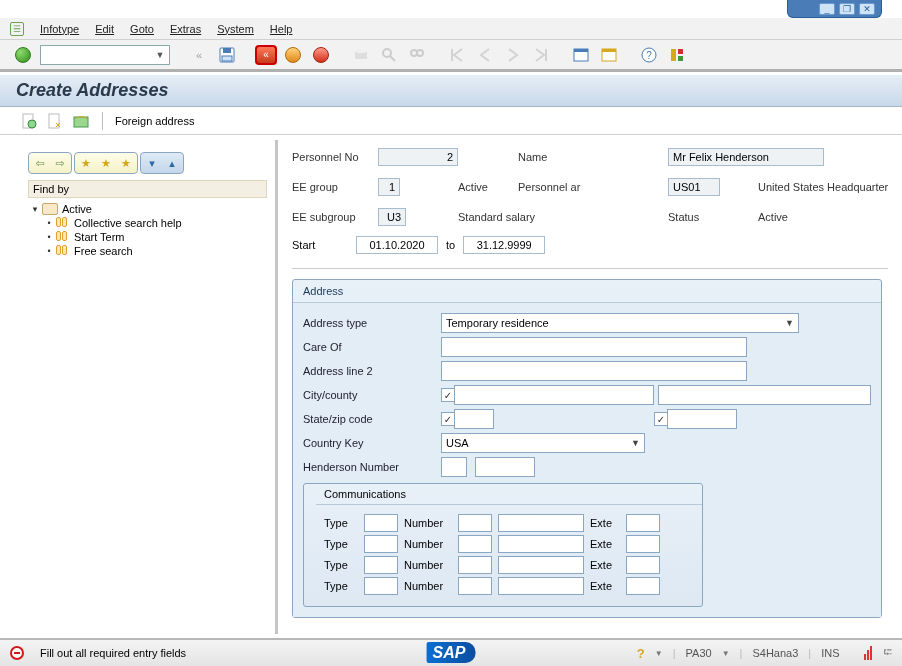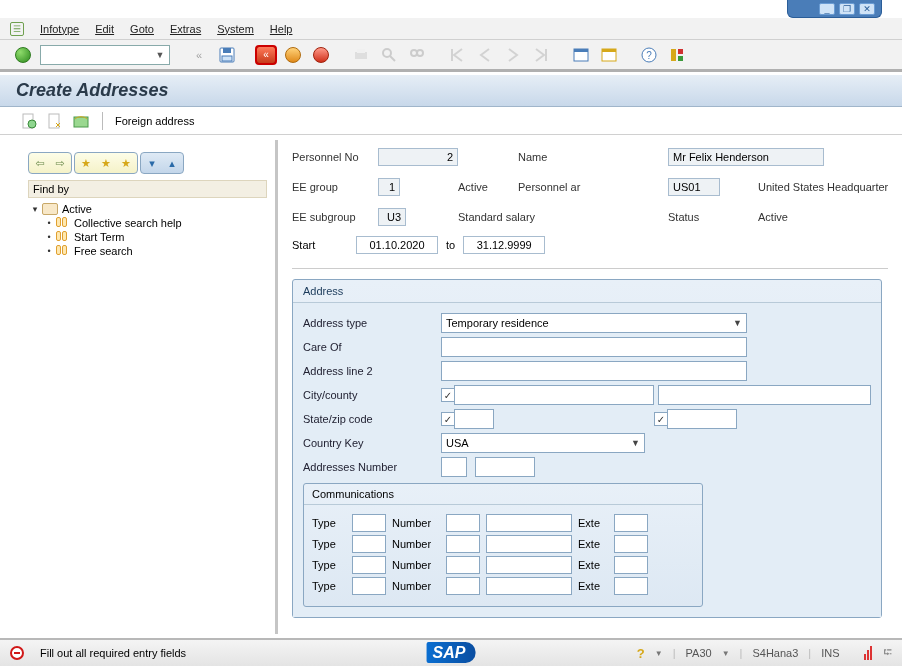--- a/index.html
+++ b/index.html
@@ -70,30 +70,30 @@
   .dates-row input { width:82px; height:18px; border:1px solid #a8bccf; background:#fff; font-size:11px; padding:0 4px; text-align:center;}
   .hr { border:none; border-top:1px solid #ccc; margin:6px 0 10px 0;}
 
   
   .panel { border:1px solid #8aa7c2; background:linear-gradient(#e8f0f8,#d8e4f0); border-radius:3px; padding:0; margin-right:6px;}
   .panel-title { padding:5px 10px; font-size:11px; color:#1a3a5a; border-bottom:1px solid #b8cad8;}
   .panel-body { padding:6px 10px 10px 10px; background:#e3edf6;}
   .form-row { display:flex; align-items:center; gap:8px; margin:4px 0;}
   .form-row .flabel { width:130px; color:#223; }
   .field, .select, .tinput { height:20px; border:1px solid #8aa7c2; background:#fff; font-size:11px; padding:0 4px;}
-  .select { width:306px; display:flex; align-items:center; justify-content:space-between; padding:0 4px; background:#fff;}
+  .select { width:358px; display:flex; align-items:center; justify-content:space-between; padding:0 4px; background:#fff;}
   .select .dd { font-size:9px; color:#444; }
   .req { background:#fff3b0; border:1px solid #d88; }
   .req-wrap { position:relative; }
   .req-wrap::before, .req-wrap::after { content:""; position:absolute; width:6px; height:6px; border:1px solid #c33; }
   .req-wrap::before { top:-2px; left:-2px; border-right:none; border-bottom:none; }
   .req-wrap::after  { bottom:-2px; right:-2px; border-left:none; border-top:none; }
   .chk { width:14px; height:14px; border:1px solid #8aa7c2; background:#fff; display:inline-flex; align-items:center; justify-content:center; font-size:10px; color:#333;}
 
-  .comm-box { margin-top:6px; border:1px solid #8aa7c2; background:linear-gradient(#e8f0f8,#dde8f3); border-radius:3px; width:400px;}
+  .comm-box { margin-top:6px; border:1px solid #8aa7c2; background:linear-gradient(#e8f0f8,#dde8f3); border-radius:3px; width:400px;padding-left:12px;}
   .comm-title { padding:4px 8px; border-bottom:1px solid #b8cad8;}
   .comm-body { padding:6px 8px 8px 8px;}
   .comm-row { display:flex; align-items:center; gap:6px; margin:3px 0;}
   .comm-row .cl { width:34px;}
   .comm-row input { height:18px; border:1px solid #8aa7c2; background:#fff; font-size:11px; padding:0 3px;}
 
   
   .statusbar { position:absolute; left:0; right:0; bottom:0; height:28px; background:linear-gradient(#f4f4f4,#e4e4e4); border-top:2px solid #b8b8b8; display:flex; align-items:center; padding:0 10px; justify-content:space-between;}
   .statusbar .left { display:flex; align-items:center; gap:16px;}
   .statusbar .right { display:flex; align-items:center; gap:10px; color:#555;}
@@ -383,21 +383,21 @@
 
           <div class="form-row">
             <span class="flabel">Country Key</span>
             <div class="select" style="width:204px">
               <span>USA</span>
               <span class="dd">▼</span>
             </div>
           </div>
 
           <div class="form-row">
-            <span class="flabel">Addresses Number</span>
+            <span class="flabel">Henderson Number</span>
             <input class="field" style="width: 26px;" value="">
             <input class="field" style="width: 60px;" value="">
           </div>
 
           <div class="comm-box">
             <div class="comm-title">Communications</div>
             <div class="comm-body" id="comm-body">
                 <div class="comm-row">
                   <span class="cl">Type</span>
                   <input style="width: 34px;" value="">

